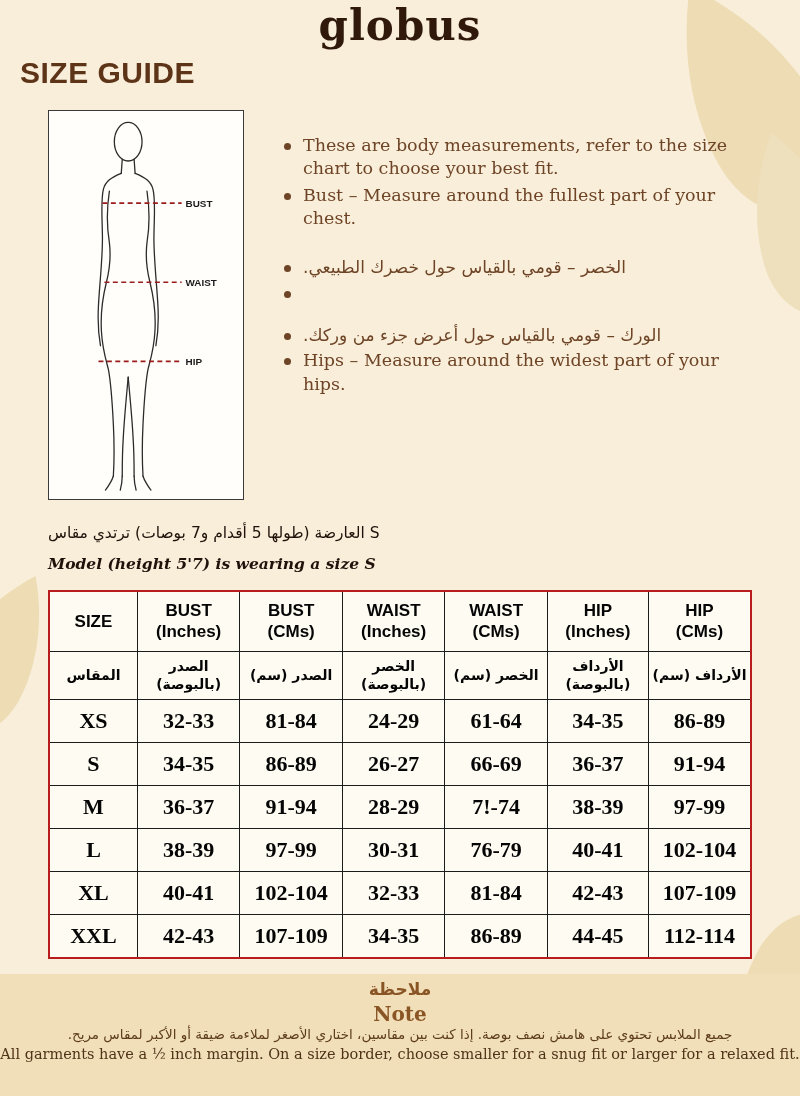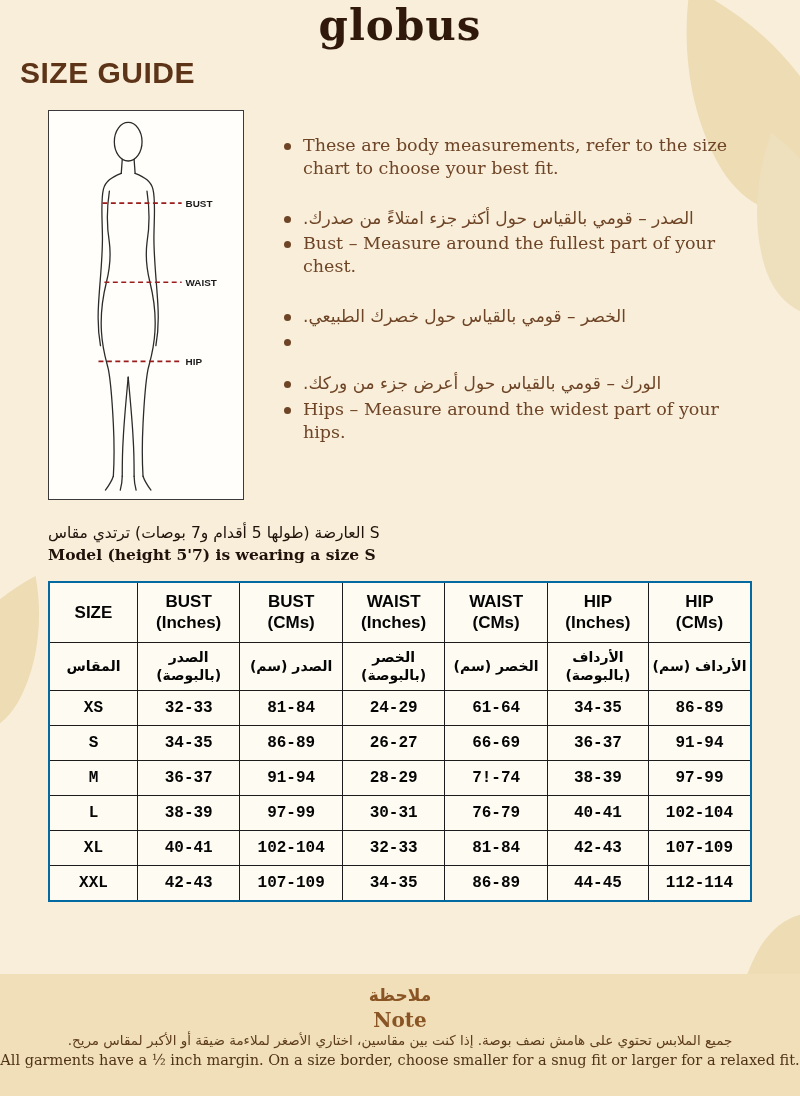--- a/index.html
+++ b/index.html
@@ -35,49 +35,49 @@
   .dot {
     flex:none; width:7px; height:7px; border-radius:50%;
     background:#6e4426; margin:9px 12px 0 0;
   }
   .bullet-text { font-size:17px; line-height:1.33; color:#6e4426; }
   .bullet-text.ar { font-family:"DejaVu Sans", sans-serif; direction:rtl; text-align:left; }
   .bullet-text.en { font-family:"DejaVu Serif", serif; font-size:17.5px; }
 
   .model-note { padding:0 48px; margin-top:24px; color:#20120a; }
   .model-note .ar { font-family:"DejaVu Sans", sans-serif; font-size:15.5px; }
-  .model-note .en { font-family:"DejaVu Serif", serif; font-size:15.5px; margin-top:3px; font-weight:600; }
+  .model-note .en { font-family:"DejaVu Serif", serif; font-size:15.5px; margin-top:12px; font-weight:600;font-style:italic; }
 
   .size-table-wrap { padding:0 48px; margin-top:17px; }
   table.size-table {
     width:100%; border-collapse:collapse; table-layout:fixed;
-    background:#fefbf2; border:2px solid #0369a1;
+    background:#fefbf2; border:2px solid #b91c1c;
   }
   .size-table th, .size-table td {
     border:1.3px solid #1c1c1c; text-align:center; vertical-align:middle;
     color:#050505; overflow:hidden;
   }
   .th-en {
     font-family:"Liberation Sans", sans-serif; font-weight:700;
     font-size:17px; line-height:1.25; padding:8px 2px;
   }
   .th-ar {
     font-family:"DejaVu Sans", sans-serif; font-weight:700;
     font-size:14px; line-height:1.35; padding:5px 3px; direction:rtl;
   }
   .cell-size, .cell-val {
-    font-family:Liberation Mono, monospace; font-weight:700;
-    font-size:16px; padding:8px 2px;
+    font-family:Liberation Serif, serif; font-weight:700;
+    font-size:22px; padding:8px 2px;
   }
 
   .note-band {
     position:absolute; left:0; right:0; bottom:0; height:122px;
     background:#f1dfba; text-align:center; z-index:1;
   }
-  .note-title-ar { font-family:"DejaVu Sans", sans-serif; font-weight:700; font-size:17px; color:#8a5524; padding-top:11px; }
+  .note-title-ar { font-family:"DejaVu Sans", sans-serif; font-weight:700; font-size:17px; color:#8a5524; padding-top:5px; }
   .note-title-en { font-family:"DejaVu Serif", serif; font-weight:700; font-size:20px; color:#8a5524; margin-top:3px; }
   .note-body-ar { font-family:"DejaVu Sans", sans-serif; font-size:13.5px; color:#5d3c1c; margin-top:0; direction:rtl; }
   .note-body-en { font-family:"DejaVu Serif", serif; font-size:14.5px; color:#4f3316; margin-top:4px; }
 </style>
 </head>
 <body>
 
 <div class="page">
 
   <div class="leaf" style="right:-30px; top:-40px; width:160px; height:280px; transform:rotate(-28deg);">
@@ -136,24 +136,20 @@
             <text x="138" y="255.5">HIP</text>
           </g>
         </svg>
       </div>
 
       <div class="bullets">
           <div class="bullet-item">
             <span class="dot"></span>
             <div class="bullet-text en">These are body measurements, refer to the size chart to choose your best fit.</div>
           </div>
-          <div class="bullet-item group-start">
-            <span class="dot"></span>
-            <div class="bullet-text ar">الصدر – قومي بالقياس حول أكثر جزء امتلاءً من صدرك.</div>
-          </div>
           <div class="bullet-item">
             <span class="dot"></span>
             <div class="bullet-text en">Bust – Measure around the fullest part of your chest.</div>
           </div>
           <div class="bullet-item group-start">
             <span class="dot"></span>
             <div class="bullet-text ar">الخصر – قومي بالقياس حول خصرك الطبيعي.</div>
           </div>
           <div class="bullet-item">
             <span class="dot"></span>

